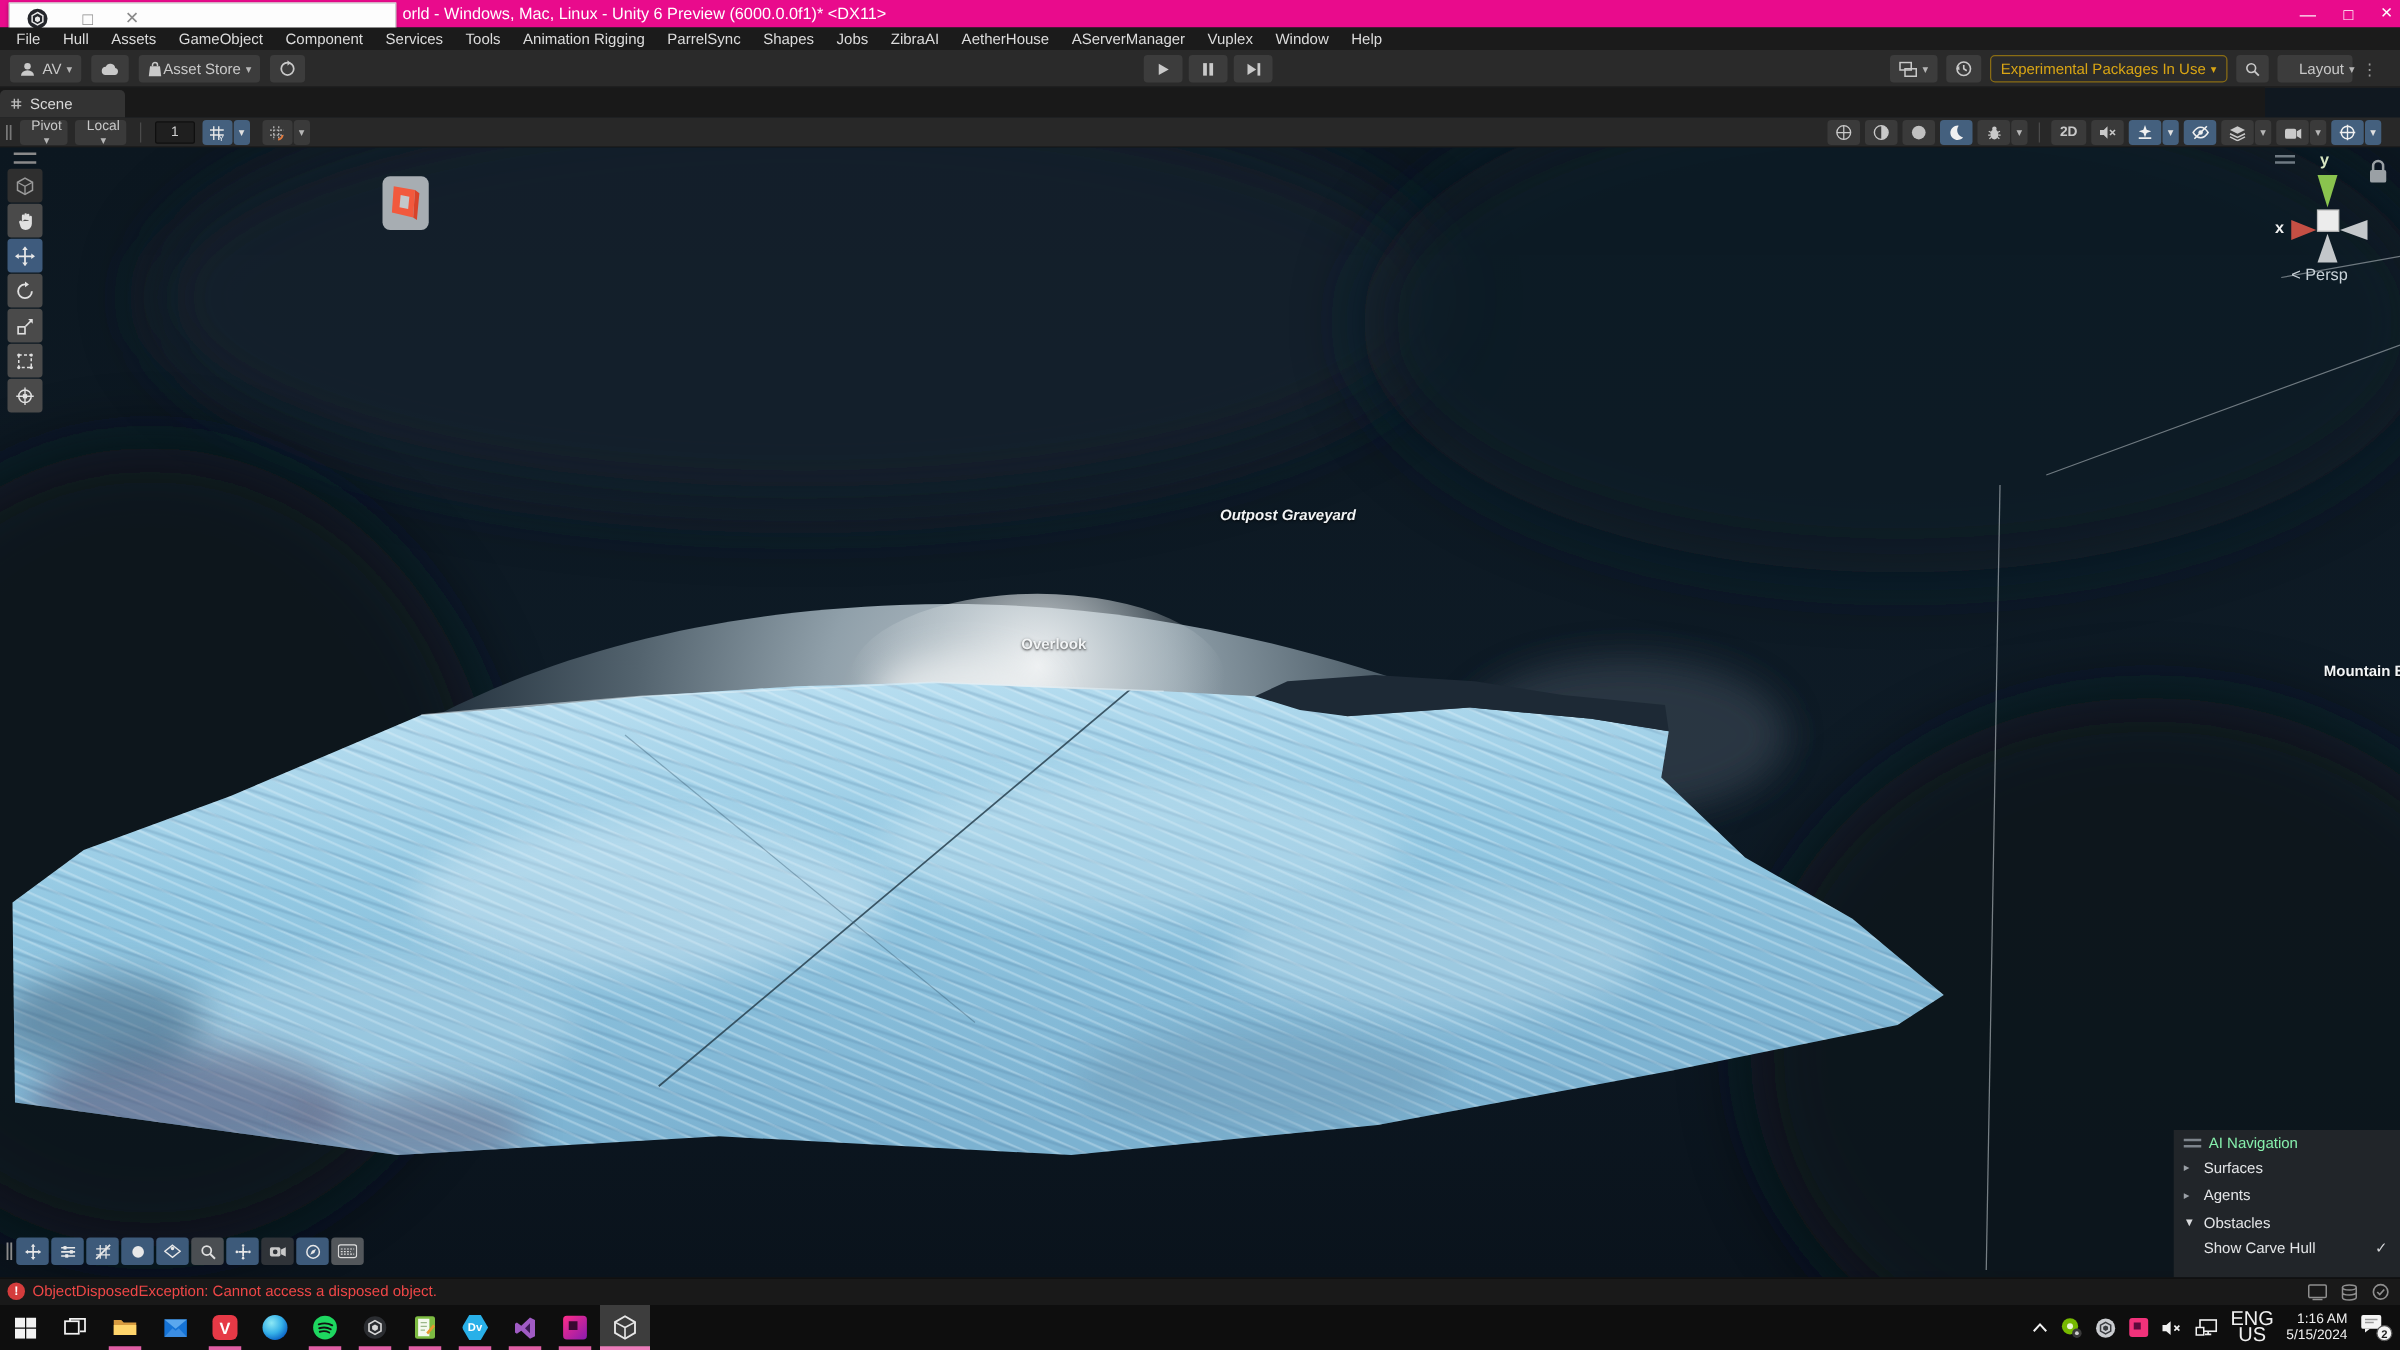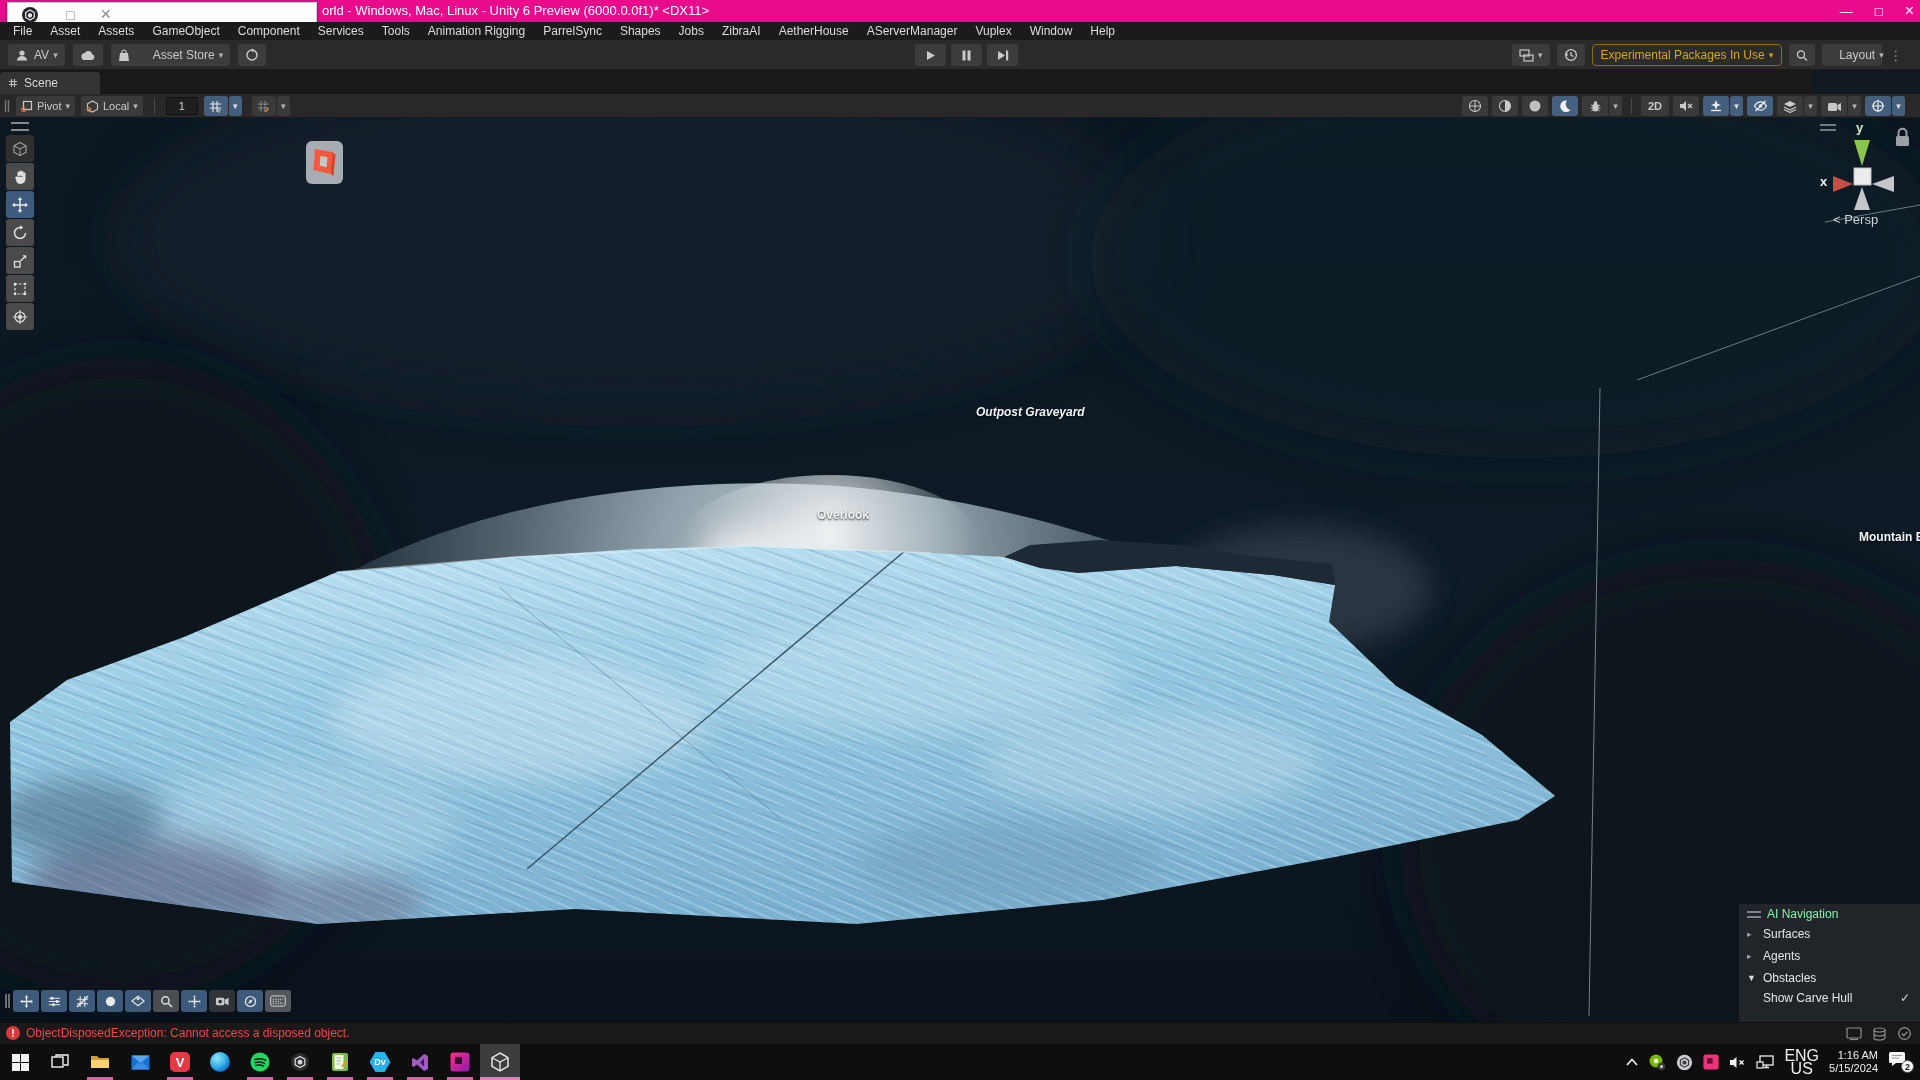--- a/index.html
+++ b/index.html
@@ -23,21 +23,21 @@
 
   
   #toolbar { left:0; top:40px; width:1920px; height:30px; background:#2a2a2a; border-bottom:1px solid #1c1c1c; }
   .tb-btn { height:22px; background:#3c3c3c; border-radius:3px; display:flex; align-items:center; justify-content:center; color:#c9c9c9; font-size:12px; padding:0 7px; }
   #exp-pill { height:22px; border:1px solid #8a6d14; border-radius:4px; color:#d9a514; font-size:12px; display:flex; align-items:center; padding:0 8px; background:#2b2b2b; }
 
   
   #tabbar { left:0; top:70px; width:1812px; height:24px; background:#191919;padding-left:35px; }
   #scene-tab { position:absolute; left:0; top:2px; width:100px; height:22px; background:#333333; border-radius:4px 4px 0 0; display:flex; align-items:center; padding-left:8px; color:#d8d8d8; font-size:12px; gap:6px; }
   #scene-toolbar { left:0; top:94px; width:1920px; height:24px; background:#282828; border-bottom:1px solid #1a1a1a; }
-  .st-btn { height:20px; background:#3a3a3a; border-radius:3px; display:flex; align-items:center; justify-content:center; color:#c9c9c9; font-size:11px; padding:0 5px; }
+  .st-btn { height:20px; background:#3a3a3a; border-radius:3px; display:flex; align-items:center; justify-content:center; color:#c9c9c9; font-size:11px; padding:0 5px;flex-direction:column; }
   .sel { background:#44607e !important; }
   .sep { width:1px; height:16px; background:#4a4a4a; margin:0 5px; }
 
   
   #viewport { left:0; top:118px; width:1920px; height:904px; background:#0b141d; overflow:hidden; }
   .scene-label { position:absolute; color:#f2f4f5; font-size:12px; font-weight:bold; text-shadow:0 1px 2px rgba(0,0,0,.8); white-space:nowrap; }
 
   
   #tool-rail { position:absolute; left:6px; top:2px; width:28px; }
   .rail-handle { height:9px; border-top:2px solid #8a8a8a; border-bottom:2px solid #8a8a8a; width:18px; margin:2px auto 4px; }
@@ -87,21 +87,21 @@
             <polygon points="10,8 12,9.2 12,11.6 10,12.8 8,11.6 8,9.2" fill="#e8e8e8"></polygon>
           </svg>
       </span>
       <span style="margin-left:26px; color:#8a8a8a; font-size:14px;">□</span>
       <span style="margin-left:26px; color:#8a8a8a; font-size:18px;">×</span>
     </div>
   </div>
 
   <div id="menubar" class="abs">
     <span>File</span>
-    <span>Asset</span>
+    <span>Hull</span>
     <span>Assets</span>
     <span>GameObject</span>
     <span>Component</span>
     <span>Services</span>
     <span>Tools</span>
     <span>Animation Rigging</span>
     <span>ParrelSync</span>
     <span>Shapes</span>
     <span>Jobs</span>
     <span>ZibraAI</span>
@@ -125,21 +125,21 @@
       <div class="tb-btn" style="width:30px;">
         <svg width="16" height="11" viewBox="0 0 16 11">
             <path d="M4 10 a3.4 3.4 0 0 1 .6-6.7 a4 4 0 0 1 7.6 1 a2.9 2.9 0 0 1-.4 5.7 Z" fill="#c9c9c9"></path>
           </svg>
       </div>
       <div class="tb-btn">
         <svg width="12" height="13" viewBox="0 0 12 13">
             <path d="M2 4 h8 l1 8 H1 Z" fill="#c9c9c9"></path>
             <path d="M4 4 v-1 a2 2 0 0 1 4 0 v1" fill="none" stroke="#c9c9c9" stroke-width="1.2"></path>
           </svg>
-        <span style="margin-left:23px;">Asset Store</span>
+        <span style="margin-left:1px;">Asset Store</span>
           <span class="dd">▾</span>
       </div>
       <div class="tb-btn" style="width:28px;">
         <svg width="14" height="14" viewBox="0 0 14 14">
             <circle cx="7" cy="7" r="5" fill="none" stroke="#c9c9c9" stroke-width="1.4"></circle>
             <polygon points="7,0.2 9.6,2.4 7,4.6" fill="#c9c9c9"></polygon>
           </svg>
       </div>
     </div>
 

